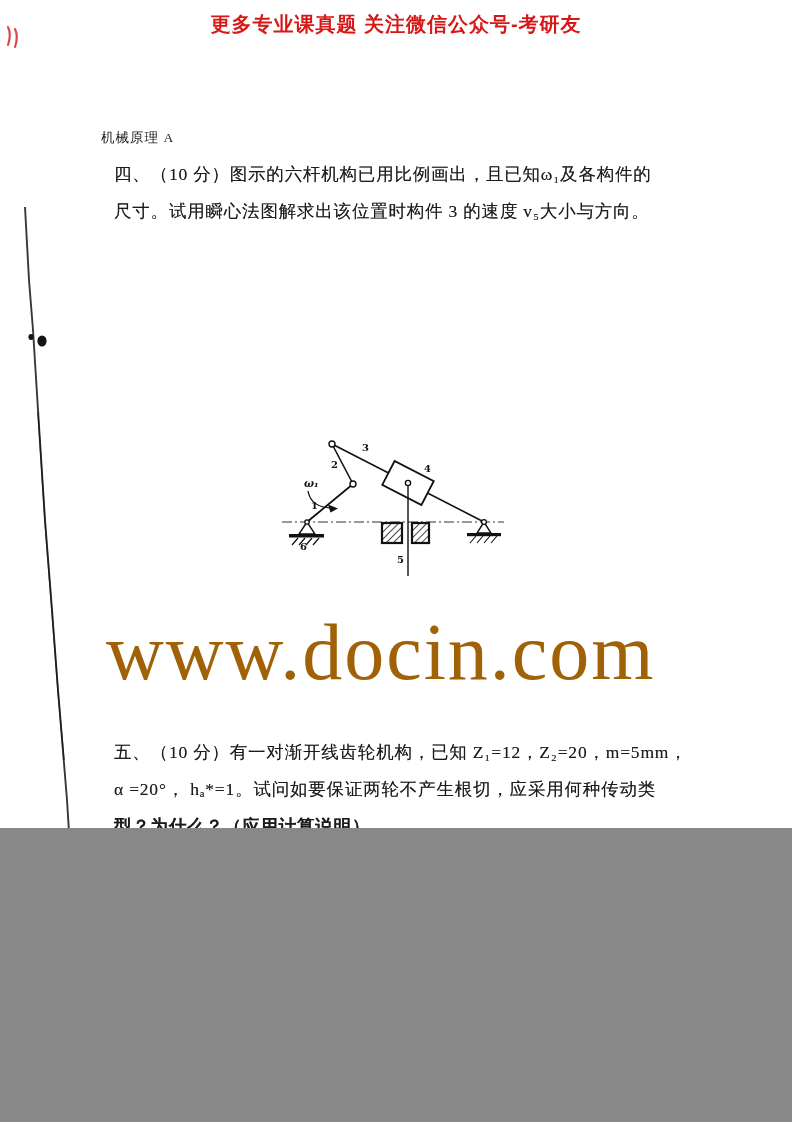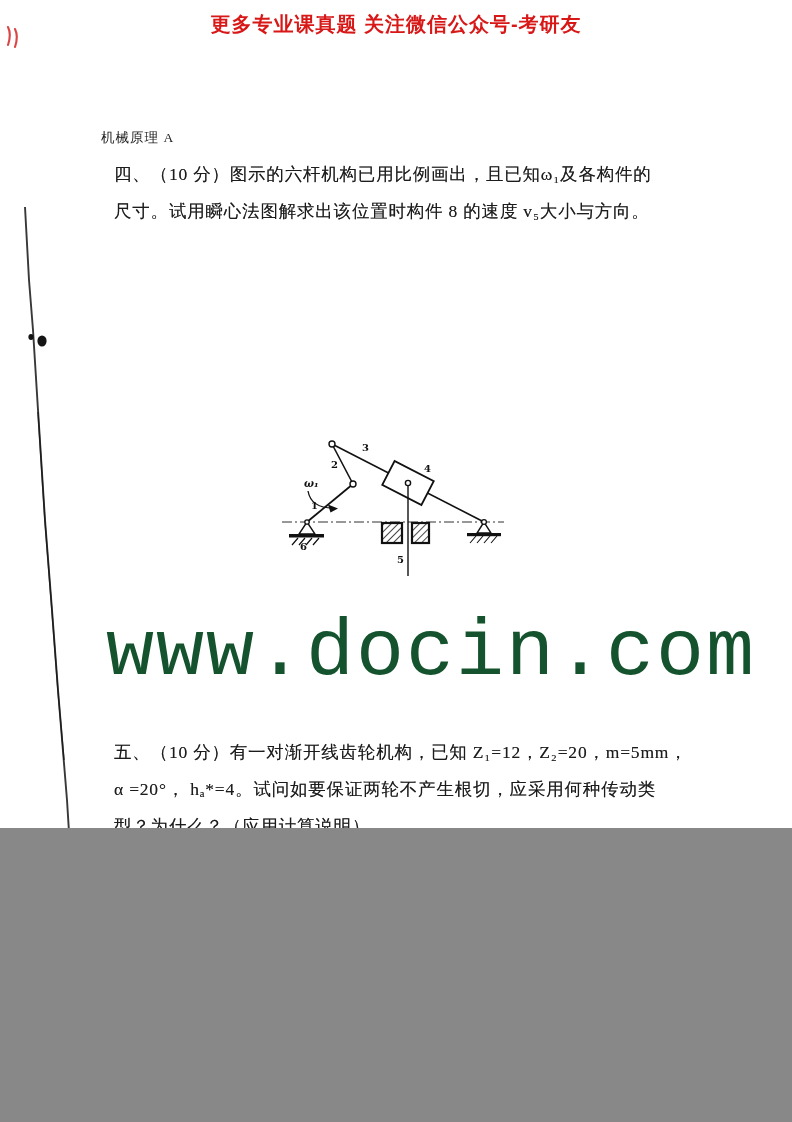--- a/index.html
+++ b/index.html
@@ -26,34 +26,34 @@
     position:absolute;left:114px;
     font-size:17.5px;letter-spacing:0.8px;
     white-space:nowrap;
     text-shadow:0 0 0.4px rgba(0,0,0,.5);
   }
   .q4-l1{top:162px;}
   .q4-l2{top:199px;}
   .q4-l3{top:237px;left:119px;}
   .q5-l1{top:740px;}
   .q5-l2{top:777px;}
-  .q5-l3{top:814px;}
+  .q5-l3{top:814px;font-weight:bold;}
   .diagram{
     position:absolute;left:278px;top:424px;
   }
   .diagram text{
     font-family:"DejaVu Serif",serif;
     font-size:10px;font-weight:bold;fill:#111;
   }
   .diagram text.omega{font-style:italic;font-size:10.5px;}
   .watermark{
     position:absolute;left:106px;top:607px;
-    font-family:Liberation Mono, monospace;
+    font-family:Liberation Serif, serif;
     font-size:80px;letter-spacing:2px;
-    color:#14532d;white-space:nowrap;
+    color:#a16207;white-space:nowrap;
     user-select:none;
   }
   .footer{
     position:absolute;left:325px;top:954px;
     display:flex;gap:30px;
     font-size:10px;letter-spacing:1px;
   }
   .handwritten{
     position:absolute;left:570px;top:996px;
     font-family:"DejaVu Serif",serif;
@@ -82,21 +82,21 @@
   <div class="promo">更多专业课真题 关注微信公众号-考研友</div>
 
   <svg class="red-mark" width="18" height="28" viewBox="0 0 18 28">
     <path d="M4,3 C7,9 6,15 4,21" fill="none" stroke="#d63030" stroke-width="2.1" stroke-linecap="round" opacity="0.9"></path>
     <path d="M11,5 C14,11 13,17 11,23" fill="none" stroke="#d63030" stroke-width="2.1" stroke-linecap="round" opacity="0.9"></path>
   </svg>
 
   <div class="course-label">机械原理 A</div>
 
   <div class="qline q4-l1">四、（10 分）图示的六杆机构已用比例画出，且已知ω₁及各构件的</div>
-  <div class="qline q4-l2">尺寸。试用瞬心法图解求出该位置时构件 8 的速度 v₅大小与方向。</div>
+  <div class="qline q4-l2">尺寸。试用瞬心法图解求出该位置时构件 3 的速度 v₅大小与方向。</div>
 
   <svg class="diagram" width="235" height="160" viewBox="0 0 235 160">
     <defs>
       <pattern id="hatch" width="5" height="5" patternUnits="userSpaceOnUse" patternTransform="rotate(45)">
         <rect width="5" height="5" fill="#ffffff"></rect>
         <line x1="0" y1="0" x2="0" y2="5" stroke="#1a1a1a" stroke-width="1.6"></line>
       </pattern>
     </defs>
 
     <line x1="4" y1="98" x2="226" y2="98" stroke="#333" stroke-width="1.1" stroke-dasharray="10 3 2 3"></line>
@@ -138,21 +138,21 @@
     <text x="53" y="44">2</text>
     <text x="84" y="27">3</text>
     <text x="146" y="48">4</text>
     <text x="119" y="139">5</text>
     <text x="22" y="126">6</text>
   </svg>
 
   <div class="watermark">www.docin.com</div>
 
   <div class="qline q5-l1">五、（10 分）有一对渐开线齿轮机构，已知 Z₁=12，Z₂=20，m=5mm，</div>
-  <div class="qline q5-l2">α =20°， hₐ*=4。试问如要保证两轮不产生根切，应采用何种传动类</div>
+  <div class="qline q5-l2">α =20°， hₐ*=1。试问如要保证两轮不产生根切，应采用何种传动类</div>
   <div class="qline q5-l3">型？为什么？（应用计算说明）</div>
 
   <div class="footer">
     <span>第 3 页</span>
     <span>共 6 页</span>
   </div>
 
   <div class="handwritten">
     <svg width="12" height="14" viewBox="0 0 12 14" style="margin-right:1px;">
       <path d="M1,9 L8,5" stroke="#222" stroke-width="2" stroke-linecap="round"></path>

